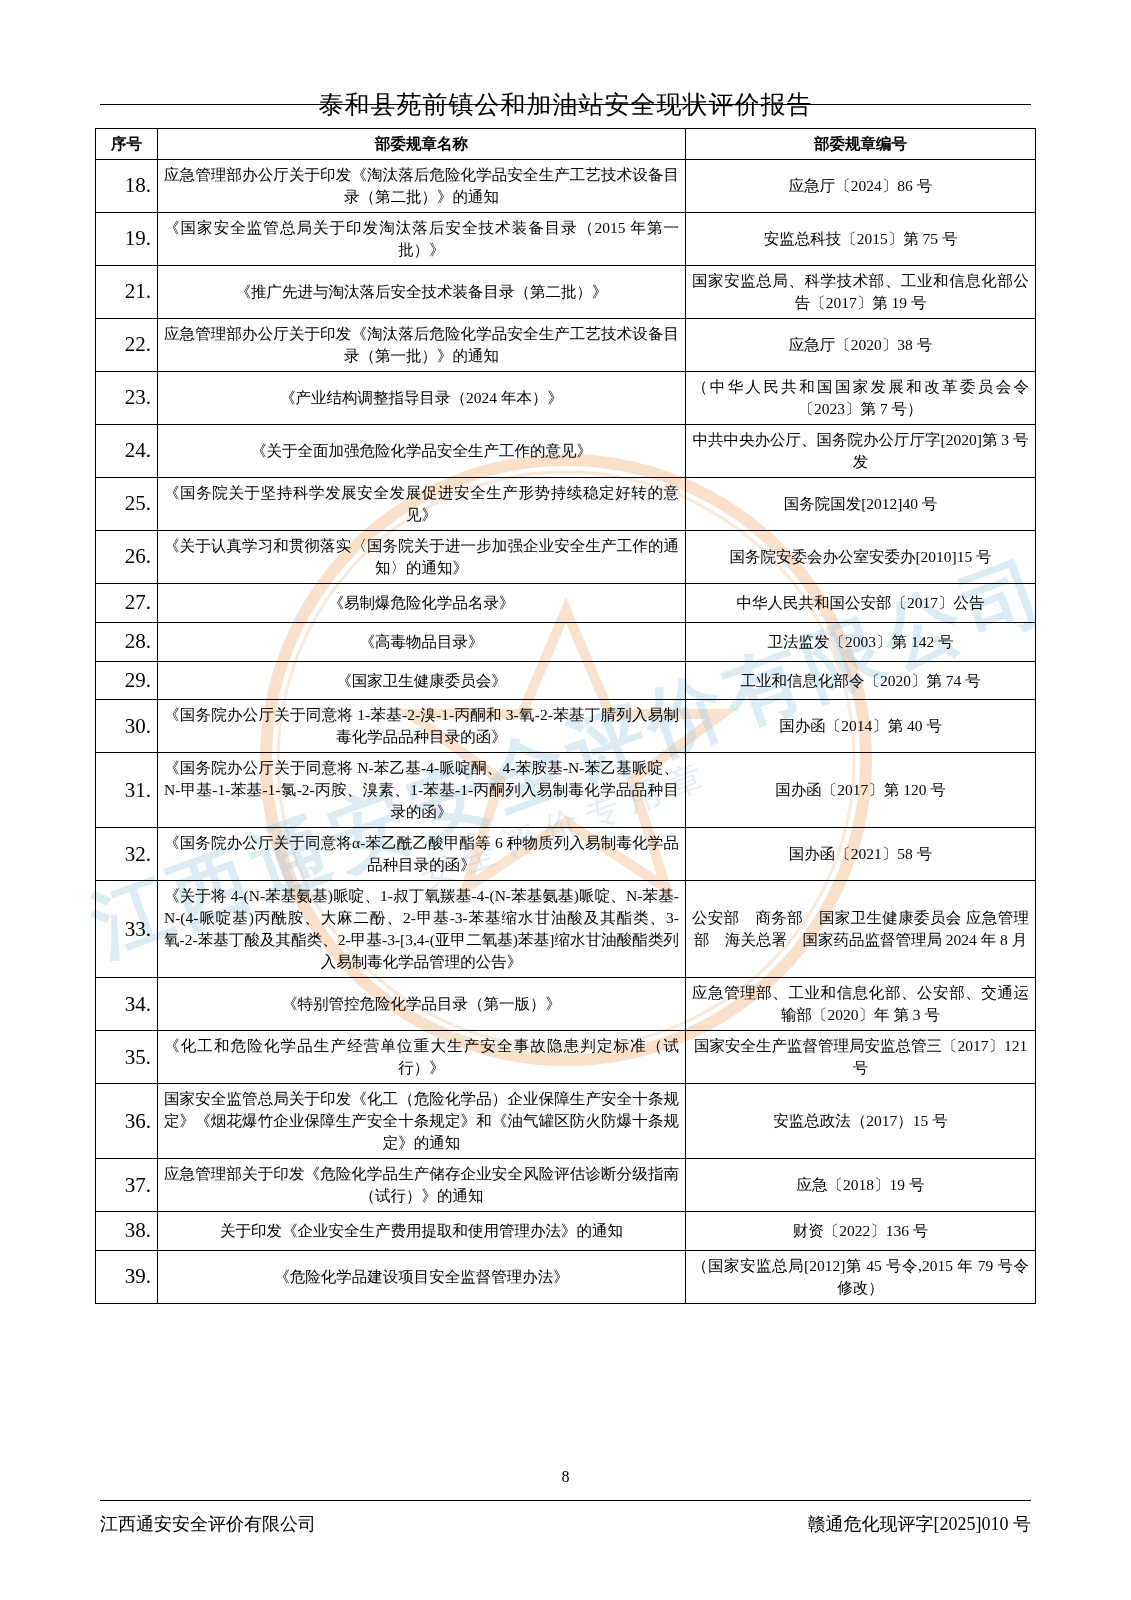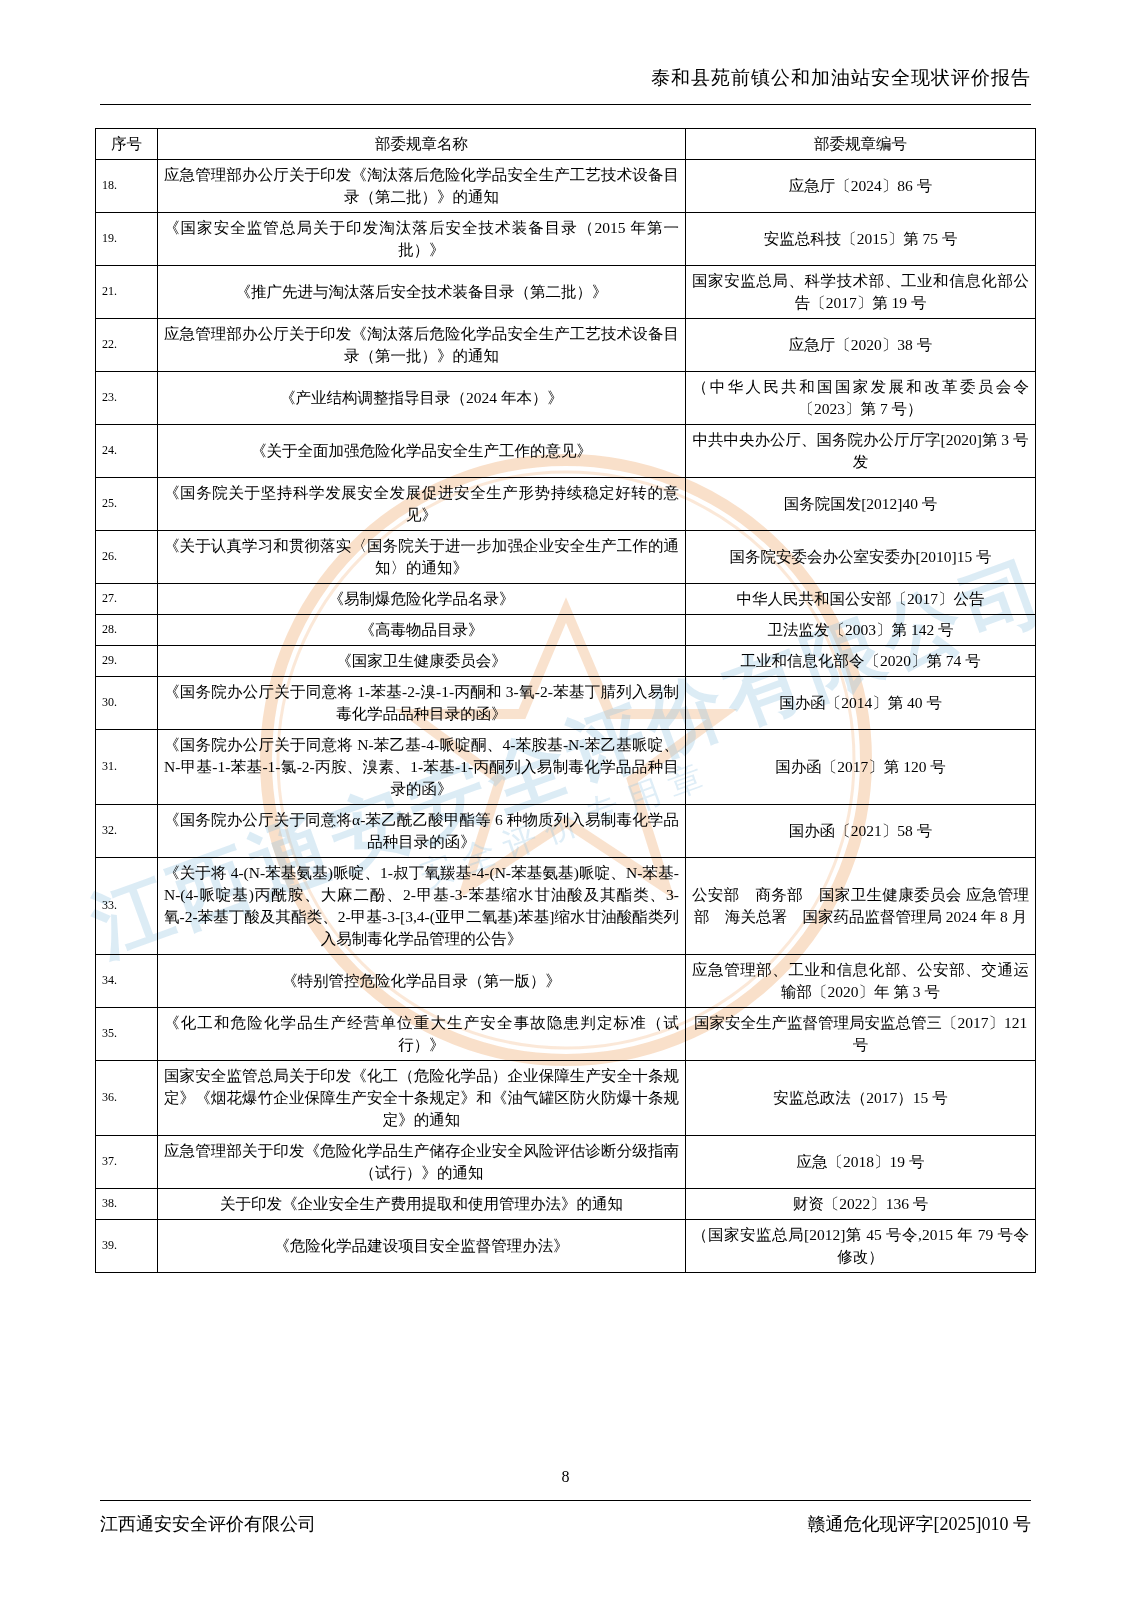--- a/index.html
+++ b/index.html
@@ -59,23 +59,23 @@
     color: rgba(0, 120, 190, .28);
     white-space: nowrap;
     letter-spacing: 10px;
   }
 
   
   .doc-header {
     position: absolute;
     left: 100px;
     right: 100px;
-    top: 65px;
-    text-align: right;
-    font-size: 19px;
+    top: 88px;
+    text-align: center;
+    font-size: 25px;
     letter-spacing: 1px;
     z-index: 10;
   }
   .header-rule {
     position: absolute;
     left: 100px;
     right: 100px;
     top: 104px;
     border-bottom: 1.6px solid #000;
     z-index: 10;
@@ -101,26 +101,26 @@
     padding: 4px 6px;
     vertical-align: middle;
     background: transparent;
   }
   col.c-no    { width: 62px; }
   col.c-name  { width: 528px; }
   col.c-code  { width: 350px; }
 
   th.h {
     text-align: center;
-    font-weight: normal;
+    font-weight: bold;
     padding: 6px 4px;
   }
   td.no {
-    text-align: left;
-    font-size: 12px;
+    text-align: right;
+    font-size: 21px;
   }
   td.name {
     text-align: center;
   }
   td.name.just {
     text-align: justify;
     text-align-last: center;
   }
   td.code {
     text-align: center;

